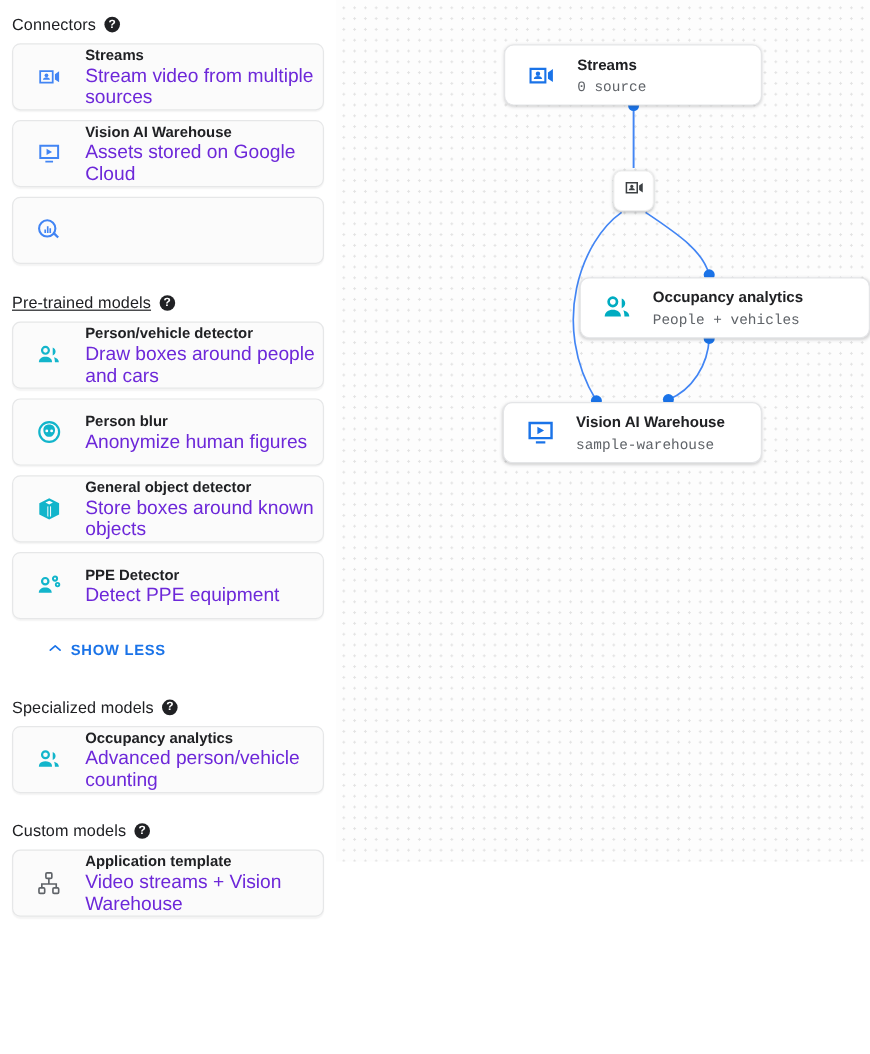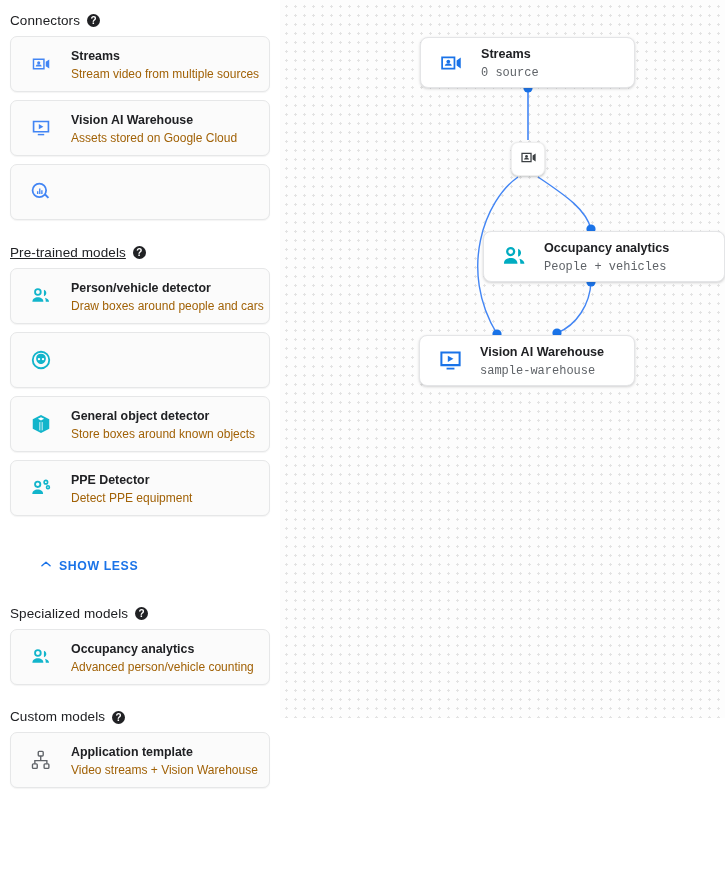--- a/index.html
+++ b/index.html
@@ -42,21 +42,21 @@
     border-radius: 7px;
     height: 56px;
     display: flex; align-items: center;
     padding-left: 17px;
     box-shadow: 0 1px 1px rgba(60,64,67,.06);
     cursor: pointer;
   }
   .card .ic { width: 26px; height: 26px; flex: 0 0 26px; display: flex; align-items: center; justify-content: center; }
   .card .txt { margin-left: 17px; }
   .card .t { font-size: 12.4px; font-weight: bold; color: #202124; line-height: 15px; }
-  .card .s { font-size: 12px; color: #a16207; line-height: 16px; margin-top: 1px; }
+  .card .s { font-size: 16px; color: #6d28d9; line-height: 16px; margin-top: 1px; }
 
   .show-less {
     display: flex; align-items: center; gap: 6px;
     padding-left: 11px;
     color: #1a73e8; font-size: 12.3px; font-weight: bold;
     letter-spacing: .6px;
     cursor: pointer;
   }
 
   
@@ -162,20 +162,24 @@
 
     <div class="card">
       <span class="ic">
         <svg width="22" height="22" viewBox="0 0 24 24">
             <circle cx="12" cy="12" r="9" fill="none" stroke="#12b5cb" stroke-width="2"></circle>
             <path fill="#12b5cb" d="M12 5.2c3.2 0 5.3 2 5.3 4.9 0 3.4-2.2 6.3-5.3 6.3s-5.3-2.9-5.3-6.3c0-2.9 2.1-4.9 5.3-4.9z"></path>
             <circle cx="9.8" cy="11" r="1.3" fill="#ffffff"></circle>
             <circle cx="14.2" cy="11" r="1.3" fill="#ffffff"></circle>
           </svg>
       </span>
+      <span class="txt">
+        <span class="t">Person blur</span><br>
+        <span class="s">Anonymize human figures</span>
+      </span>
     </div>
 
     <div class="card">
       <span class="ic">
         <svg width="22" height="22" viewBox="0 0 24 24">
             <path fill="#12b5cb" d="M12 2.3l9 4.6v10.2l-9 4.6-9-4.6V6.9l9-4.6z"></path>
             <path fill="#ffffff" d="M12 4.6l3.4 1.7-3.4 1.8-3.4-1.8L12 4.6z"></path>
             <path fill="#ffffff" d="M11.2 9.6v9.6l-.9-.5V10l.9-.4zM12.8 9.6l.9.4v8.7l-.9.5V9.6z"></path>
           </svg>
       </span>
@@ -193,21 +197,21 @@
             <circle cx="17.3" cy="5.6" r="1.9" fill="none" stroke="#12b5cb" stroke-width="1.8"></circle>
             <circle cx="19.6" cy="11.1" r="1.6" fill="none" stroke="#12b5cb" stroke-width="1.7"></circle>
           </svg>
       </span>
       <span class="txt">
         <span class="t">PPE Detector</span><br>
         <span class="s">Detect PPE equipment</span>
       </span>
     </div>
 
-    <div class="show-less" style="margin-top:41px;padding-left:39px;">
+    <div class="show-less" style="margin-top:17px;padding-left:39px;">
       <span>
         <svg width="14" height="14" viewBox="0 0 24 24">
             <path fill="none" stroke="#1a73e8" stroke-width="2.4" stroke-linecap="round" stroke-linejoin="round" d="M5 15l7-6 7 6"></path>
           </svg>
       </span>
       <span>SHOW LESS</span>
     </div>
 
     <div class="section-head" style="margin-top:32px;">
       <span>Specialized models</span>
@@ -221,21 +225,21 @@
             <path fill="#12b5cb" d="M2.6 18.4c0-3.3 2.7-5 6-5s6 1.7 6 5H2.6z"></path>
             <path fill="#12b5cb" d="M15.2 5.1c1.6.6 2.6 2 2.6 3.6s-1 3-2.6 3.6V5.1zM16.4 13.9c2.6.7 4.4 2.3 4.4 4.5h-3.6c0-1.8-.3-3.3-.8-4.5z"></path>
           </svg>
       </span>
       <span class="txt">
         <span class="t">Occupancy analytics</span><br>
         <span class="s">Advanced person/vehicle counting</span>
       </span>
     </div>
 
-    <div class="section-head" style="margin-top:24px;align-items:flex-end;">
+    <div class="section-head" style="margin-top:24px;">
       <span>Custom models</span>
       <span class="help-icon">?</span>
     </div>
 
 
 
     <div class="card">
       <span class="ic">
         <svg width="22" height="22" viewBox="0 0 24 24">
             <g fill="none" stroke="#5f6368" stroke-width="1.5">

